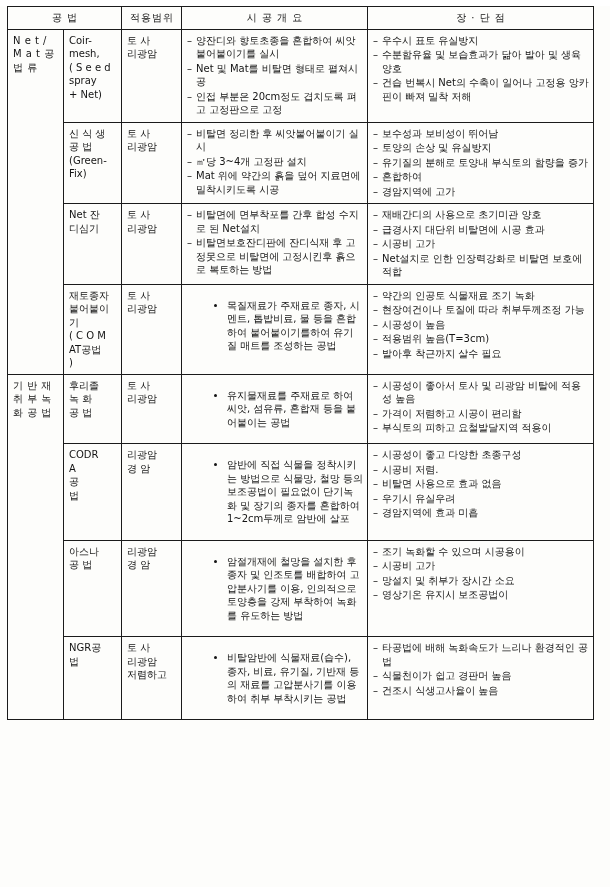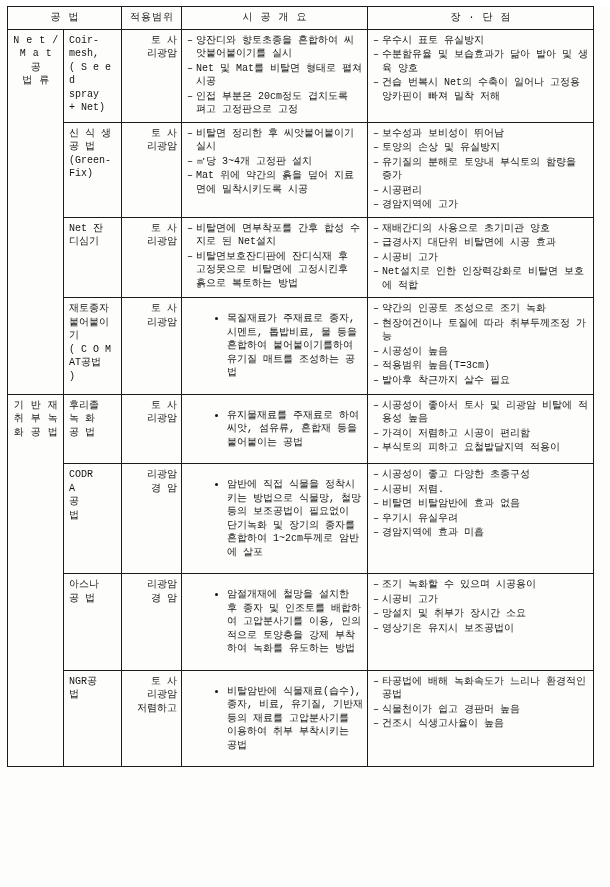--- a/index.html
+++ b/index.html
@@ -18,21 +18,20 @@
     width: 610px;
     height: 887px;
     position: relative;
     background: #fdfdfb;
   }
   table.doc-table {
     border-collapse: collapse;
     width: 516px;
     margin: 6px 7px 0 7px;
     table-layout: fixed;
-    font-family: Liberation Mono, monospace;
   }
   table.doc-table td, table.doc-table th {
     border: 1px solid #1b1b1b;
     vertical-align: top;
     padding: 4px 4px 4px 5px;
     font-size: 10px;
     line-height: 1.35;
     font-weight: normal;
   }
   thead th {
@@ -42,35 +41,35 @@
     padding: 6px 2px 6px 2px;
     letter-spacing: 1px;
   }
   .col-group { width: 56px; }
   .col-name  { width: 58px; }
   .col-scope { width: 60px; }
   .col-outline { width: 186px; }
   .col-merit { width: 226px; }
 
   td.group-cell {
-    text-align: center;
+    text-align: left;
     vertical-align: middle;
     font-size: 11px;
     line-height: 1.45;
     letter-spacing: 0.5px;
     padding: 2px;
   }
   td.name-cell {
     vertical-align: middle;
     font-size: 10.5px;
     line-height: 1.5;
     padding-left: 4px;
   }
   td.scope-cell {
-    text-align: right;
+    text-align: left;
     vertical-align: middle;
     font-size: 10.5px;
     line-height: 1.5;
   }
   td.body-cell {
     font-size: 10px;
     line-height: 1.5;
   }
   ul.dash {
     list-style: none;
@@ -141,21 +140,21 @@
               <li>비탈면 정리한 후 씨앗붙어붙이기 실시</li>
               <li>㎡당 3~4개 고정판 설치</li>
               <li>Mat 위에 약간의 흙을 덮어 지료면에 밀착시키도록 시공</li>
             </ul>
           </td>
           <td class="body-cell">
             <ul class="dash">
               <li>보수성과 보비성이 뛰어남</li>
               <li>토양의 손상 및 유실방지</li>
               <li>유기질의 분해로 토양내 부식토의 함량을 증가</li>
-              <li>시공편리</li>
+              <li>혼합하여</li>
               <li>경암지역에 고가</li>
             </ul>
           </td>
         </tr>
         <tr>
           <td class="name-cell"><span><span class="line">Net 잔</span><span class="line">디심기</span></span></td>
           <td class="scope-cell"><span><span class="line">토  사</span><span class="line">리광암</span></span></td>
           <td class="body-cell">
             <ul class="dash">
               <li>비탈면에 면부착포를 간후 합성 수지로 된 Net설치</li>
@@ -174,21 +173,21 @@
         <tr>
           <td class="name-cell"><span><span class="line">재토종자</span><span class="line">붙어붙이</span><span class="line">기</span><span class="line">( C O M</span><span class="line">AT공법</span><span class="line">)</span></span></td>
           <td class="scope-cell"><span><span class="line">토  사</span><span class="line">리광암</span></span></td>
           <td class="body-cell">
             <ul class="none">
               <li>목질재료가 주재료로 종자, 시멘트, 톱밥비료, 물 등을 혼합하여 붙어붙이기를하여 유기질 매트를 조성하는 공법</li>
             </ul>
           </td>
           <td class="body-cell">
             <ul class="dash">
-              <li>약간의 인공토 조성으로 조기 녹화</li>
+              <li>약간의 인공토 식물재료 조기 녹화</li>
               <li>현장여건이나 토질에 따라 취부두께조정 가능</li>
               <li>시공성이 높음</li>
               <li>적용범위 높음(T=3cm)</li>
               <li>발아후 착근까지 살수 필요</li>
             </ul>
           </td>
         </tr>
         <tr>
           <td class="group-cell" rowspan="4"><span><span class="line">기 반 재</span><span class="line">취 부 녹</span><span class="line">화 공 법</span></span></td>
           <td class="name-cell"><span><span class="line">후리졸</span><span class="line">녹 화</span><span class="line">공 법</span></span></td>
@@ -211,21 +210,21 @@
           <td class="scope-cell"><span><span class="line">리광암</span><span class="line">경 암</span></span></td>
           <td class="body-cell">
             <ul class="none">
               <li>암반에 직접 식물을 정착시키는 방법으로 식물망, 철망 등의 보조공법이 필요없이 단기녹화 및 장기의 종자를 혼합하여 1~2cm두께로 암반에 살포</li>
             </ul>
           </td>
           <td class="body-cell">
             <ul class="dash">
               <li>시공성이 좋고 다양한 초종구성</li>
               <li>시공비 저렴.</li>
-              <li>비탈면 비탈암반에 효과 없음</li>
+              <li>비탈면 사용으로 효과 없음</li>
               <li>우기시 유실우려</li>
               <li>경암지역에 효과 미흡</li>
             </ul>
           </td>
         </tr>
         <tr>
           <td class="name-cell"><span><span class="line">아스나</span><span class="line">공 법</span></span></td>
           <td class="scope-cell"><span><span class="line">리광암</span><span class="line">경 암</span></span></td>
           <td class="body-cell">
             <ul class="none">

